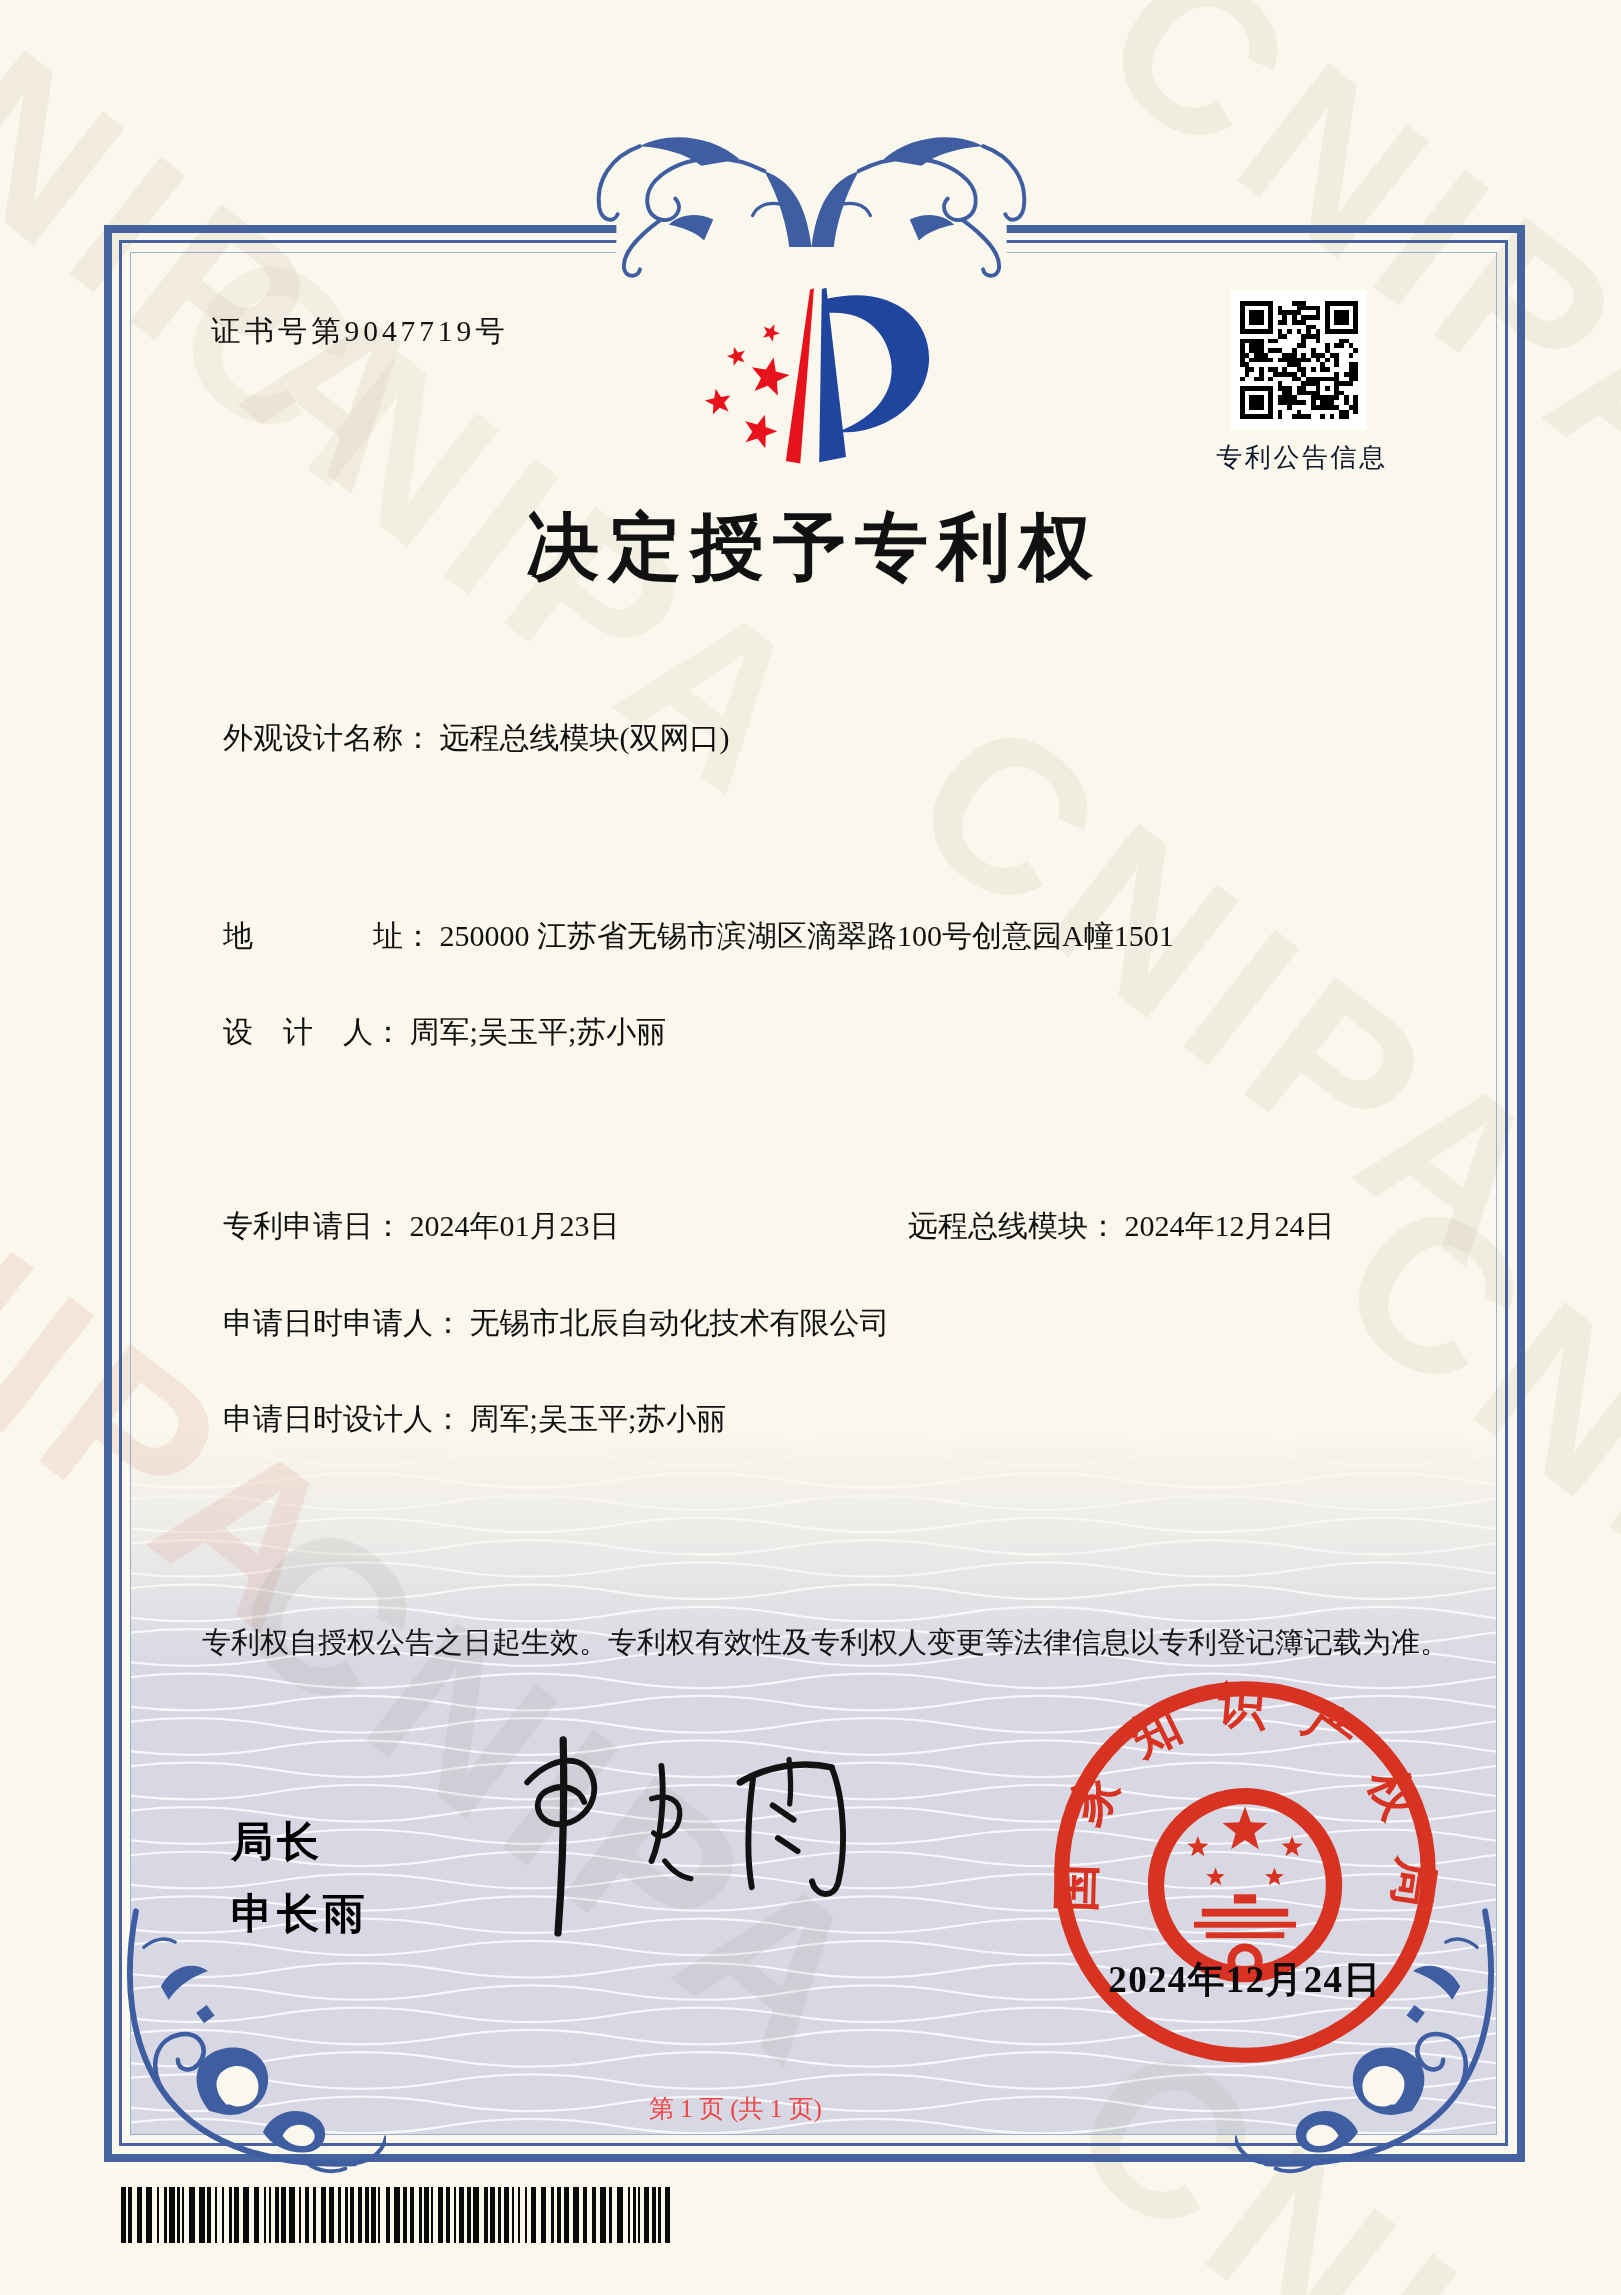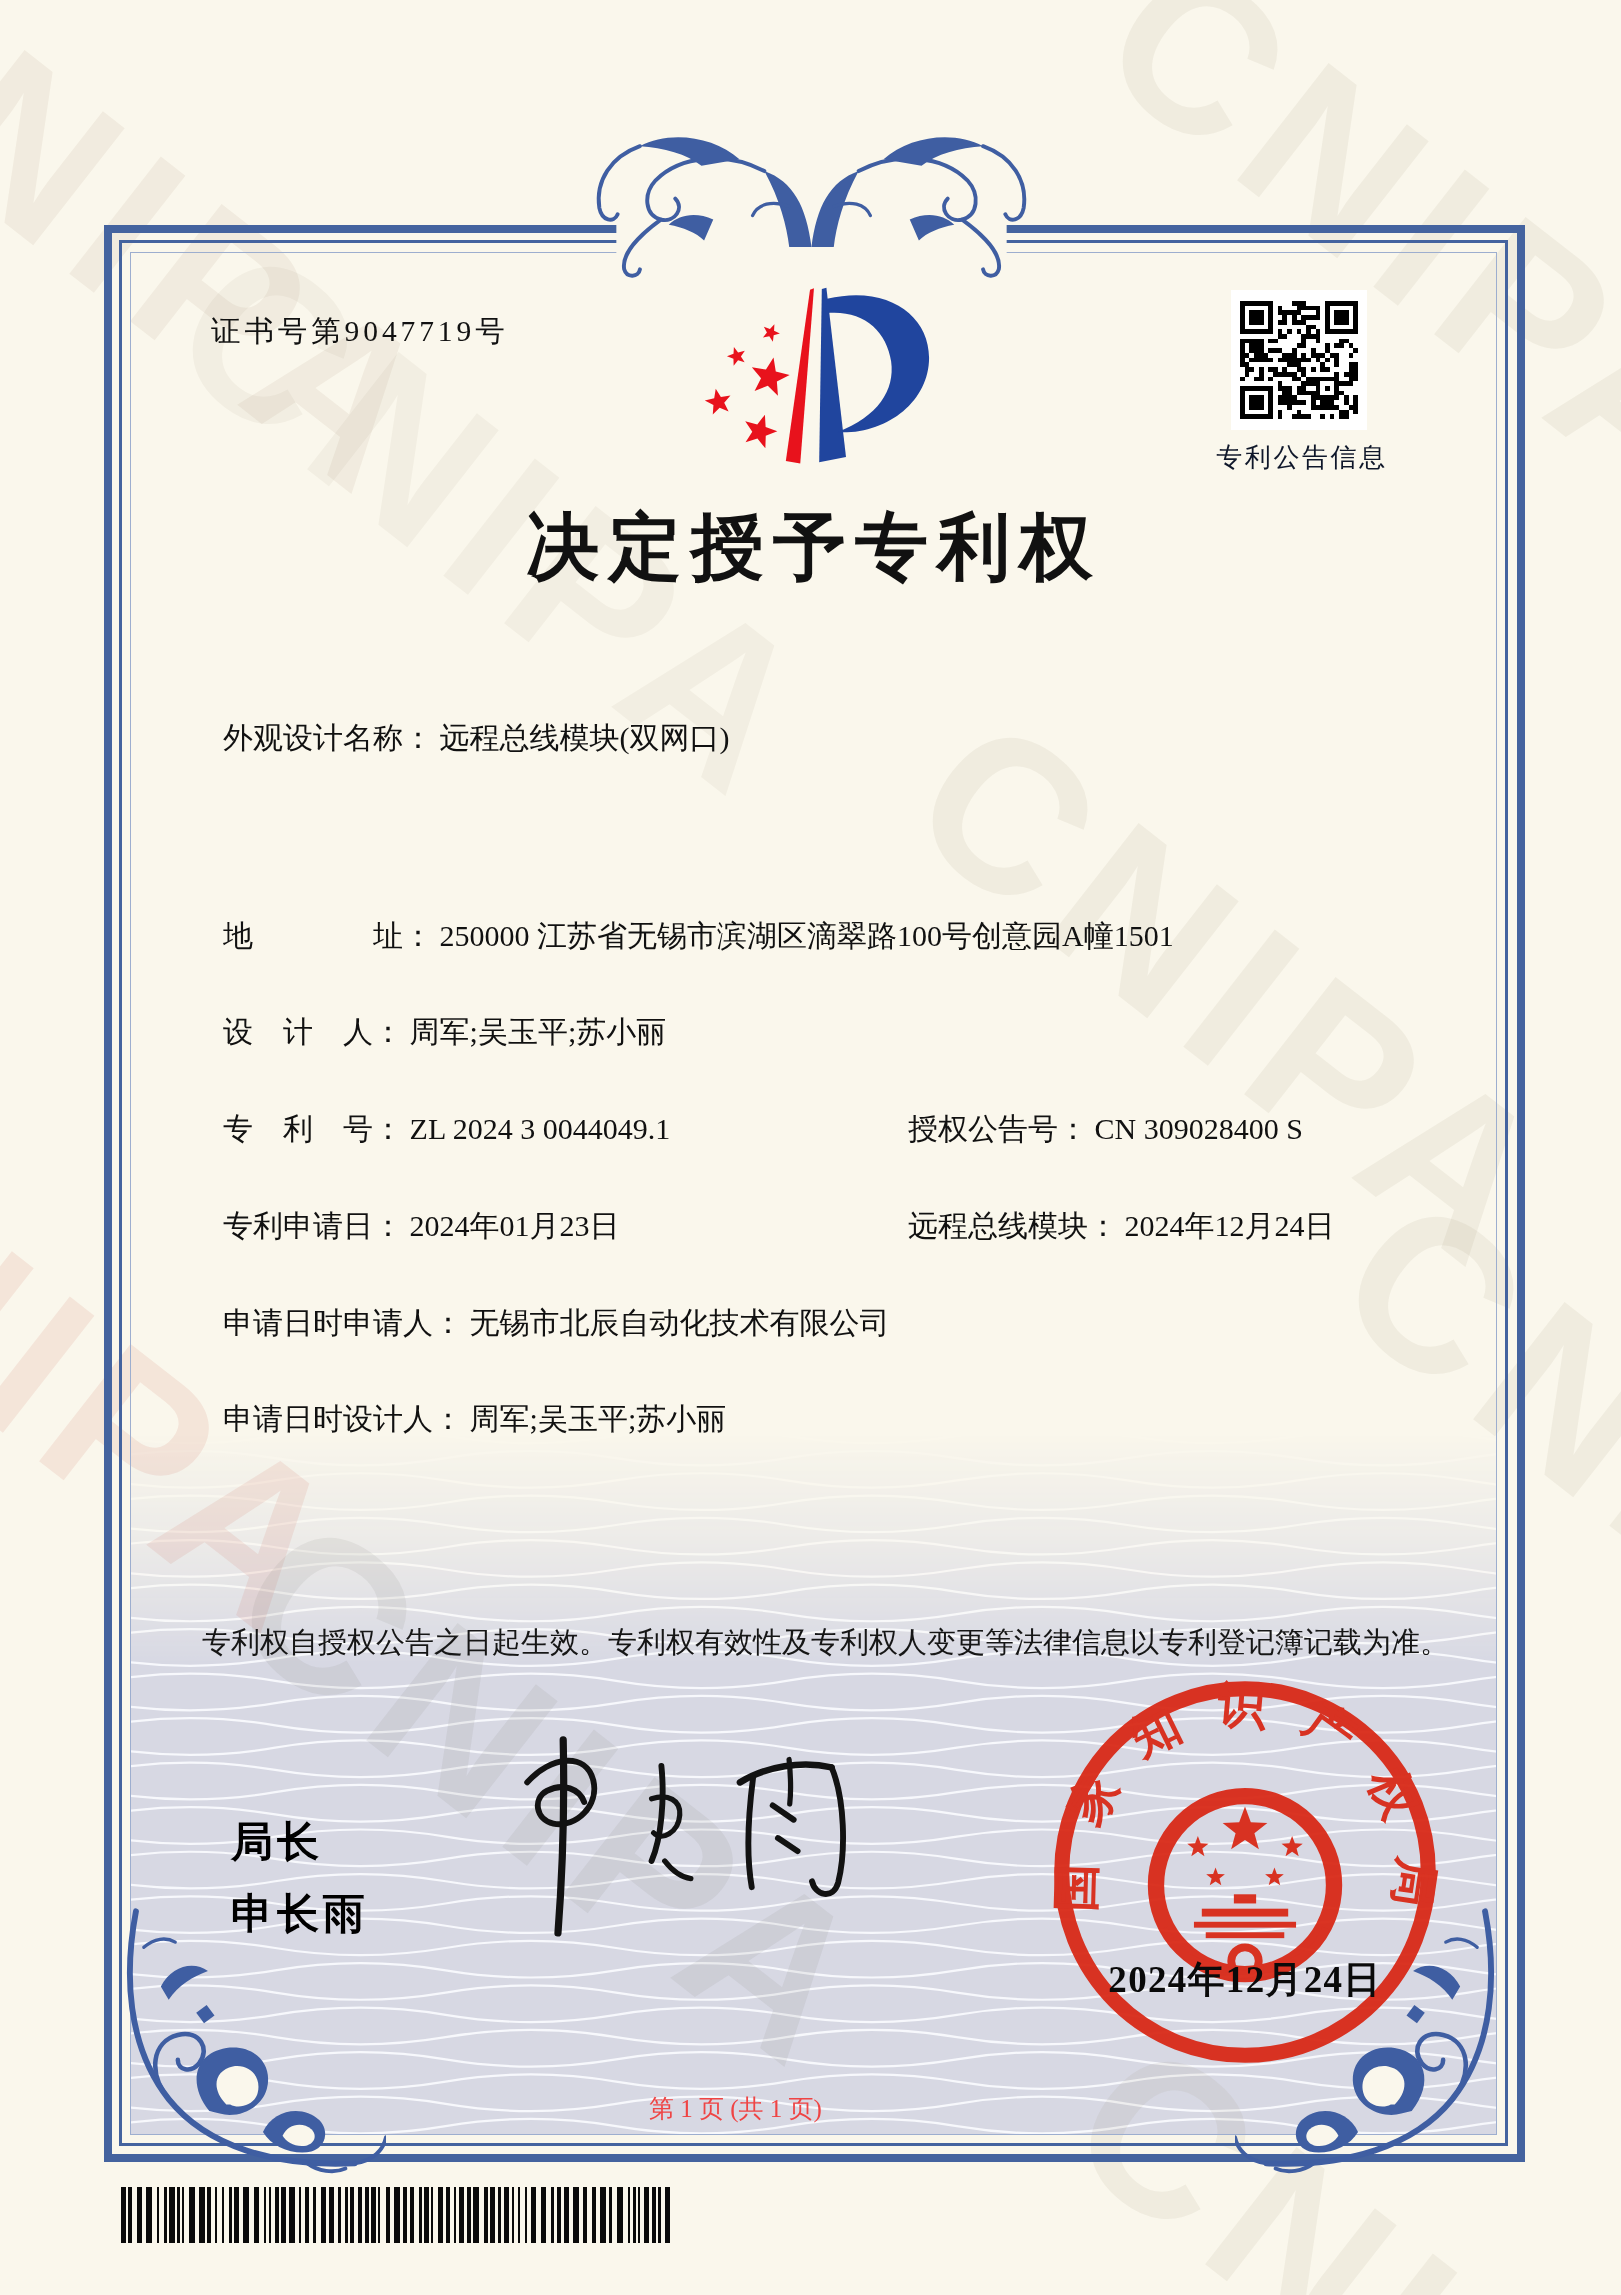--- a/index.html
+++ b/index.html
@@ -494,24 +494,20 @@
 
   <div class="frow" style="top:718px">
     <span class="lcol"><span class="lbl">外观设计名称：</span><span class="val">远程总线模块(双网口)</span></span>
   </div>
   <div class="frow" style="top:916px">
     <span class="lcol"><span class="lbl">地　　　　址：</span><span class="val">250000 江苏省无锡市滨湖区滴翠路100号创意园A幢1501</span></span>
   </div>
   <div class="frow" style="top:1012px">
     <span class="lcol"><span class="lbl">设　计　人：</span><span class="val">周军;吴玉平;苏小丽</span></span>
   </div>
-  <div class="frow" style="top:1109px">
-    <span class="lcol"><span class="lbl">专　利　号：</span><span class="val">ZL 2024 3 0044049.1</span></span>
-    <span class="rcol"><span class="lbl">授权公告号：</span><span class="val">CN 309028400 S</span></span>
-  </div>
   <div class="frow" style="top:1206px">
     <span class="lcol"><span class="lbl">专利申请日：</span><span class="val">2024年01月23日</span></span>
     <span class="rcol"><span class="lbl">远程总线模块：</span><span class="val">2024年12月24日</span></span>
   </div>
   <div class="frow" style="top:1303px">
     <span class="lcol"><span class="lbl">申请日时申请人：</span><span class="val">无锡市北辰自动化技术有限公司</span></span>
   </div>
   <div class="frow" style="top:1399px">
     <span class="lcol"><span class="lbl">申请日时设计人：</span><span class="val">周军;吴玉平;苏小丽</span></span>
   </div>

